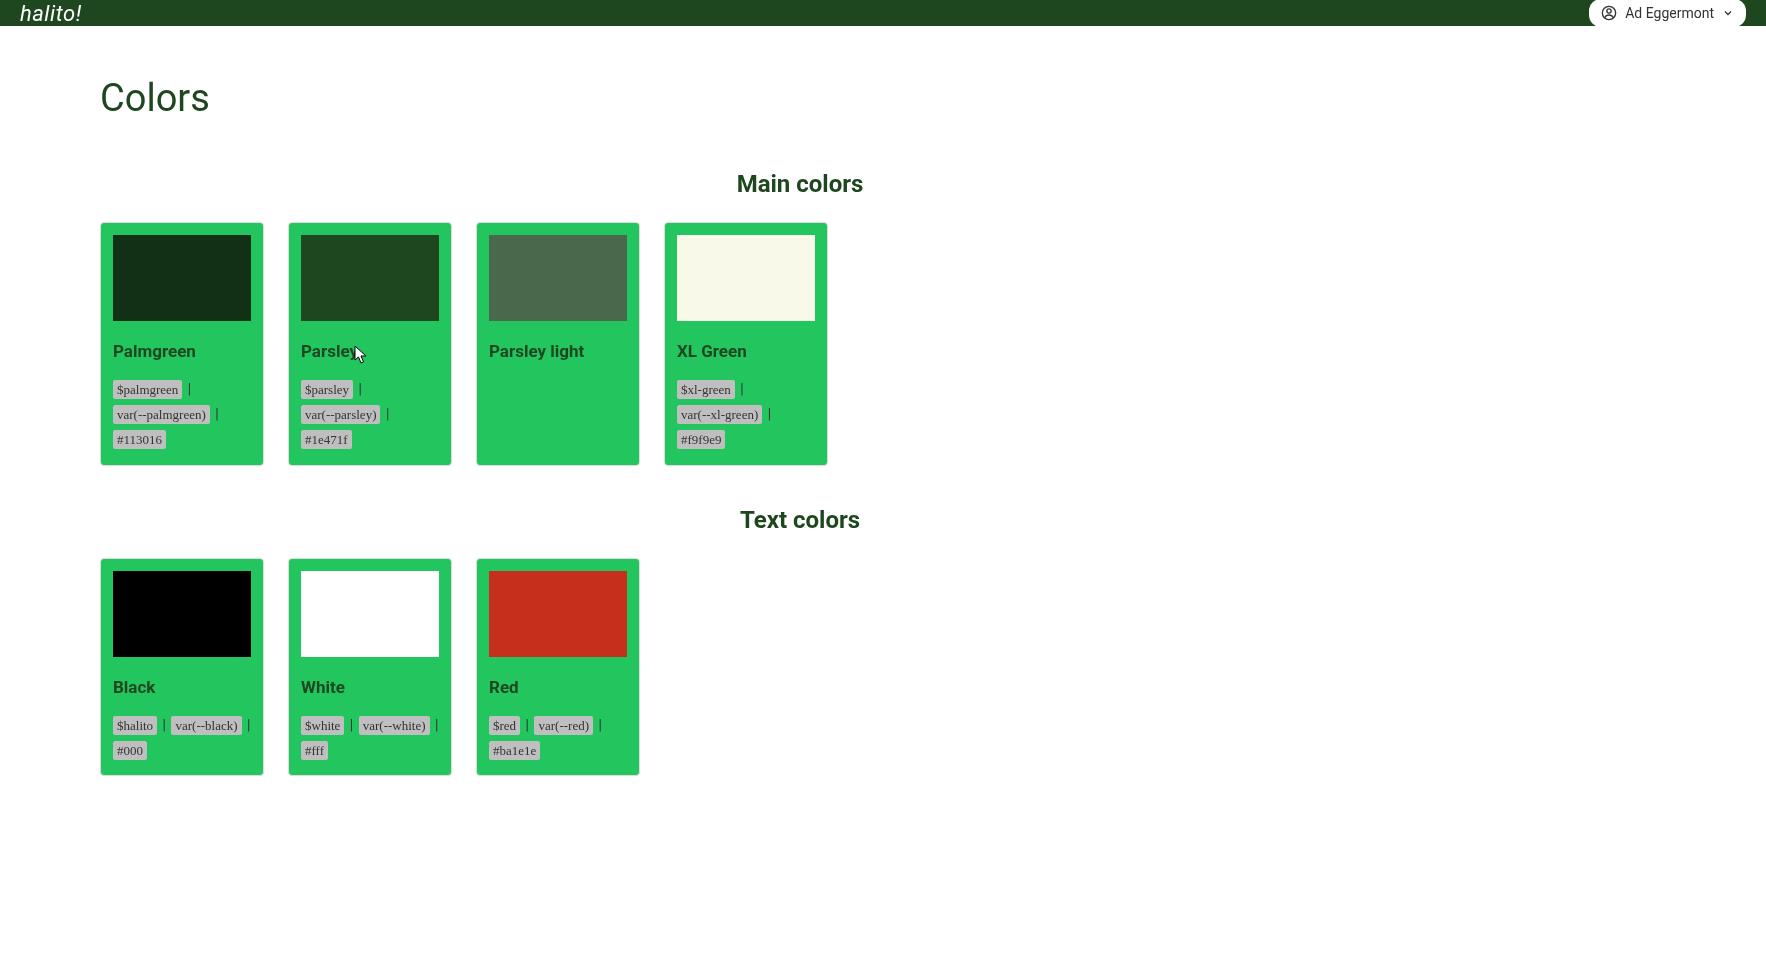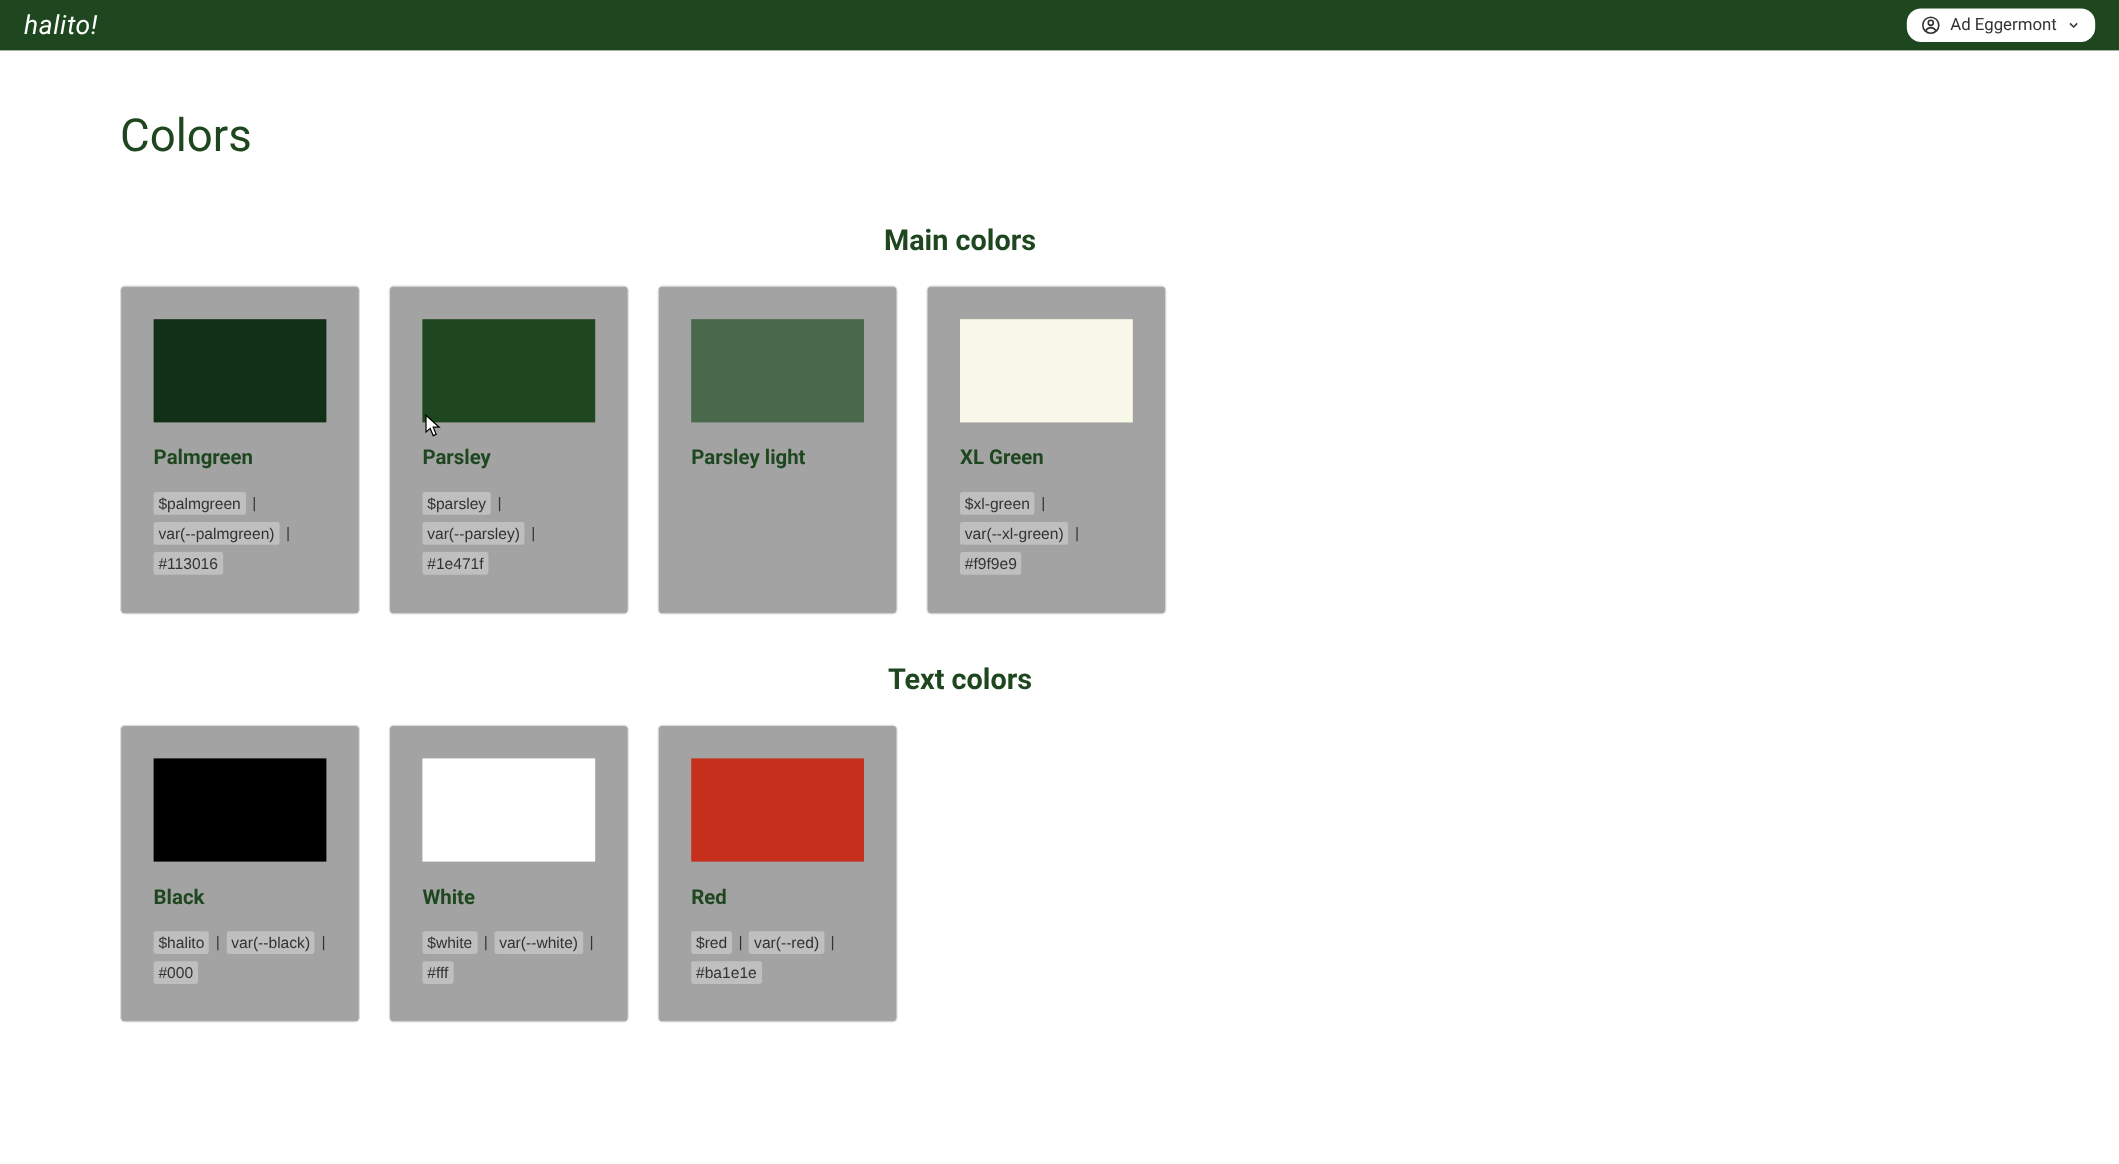--- a/index.html
+++ b/index.html
@@ -3,21 +3,21 @@
   <meta charset="utf-8">
   <style>
     * { box-sizing: border-box; margin: 0; padding: 0; }
     body {
       font-family: -apple-system, BlinkMacSystemFont, "Segoe UI", Roboto, Helvetica, Arial, sans-serif;
       background: #ffffff;
       color: #333;
     }
     .header {
       background: #1e471f;
-      height: 42px;
+      height: 26px;
       display: flex;
       align-items: center;
       justify-content: space-between;
       padding: 0 20px;
     }
     .logo {
       color: #ffffff;
       font-size: 22px;
       font-weight: 400;
       font-style: italic;
@@ -56,45 +56,45 @@
       margin-top: 16px;
       text-align: center;
     }
     .grid {
       display: flex;
       flex-wrap: wrap;
       gap: 24px;
       margin-bottom: 40px;
     }
     .card {
-      width: 200px;
+      width: 164px;
       border: 1px solid #dcdcdc;
       border-radius: 4px;
-      padding: 27px;
-      background: #a3a3a3;
+      padding: 12px;
+      background: #22c55e;
     }
     .swatch {
       width: 100%;
       height: 86px;
       margin-bottom: 20px;
     }
     .color-name {
       font-size: 17px;
       font-weight: 700;
       color: #1e471f;
       margin-bottom: 16px;
     }
     .codes {
       font-size: 14px;
       line-height: 1.8;
       color: #333;
       word-break: break-word;
     }
     .codes code {
-      font-family: Liberation Sans, sans-serif;
+      font-family: Liberation Serif, serif;
       background: #bfbfbf;
       padding: 2px 4px;
       border-radius: 2px;
       font-size: 13px;
       white-space: nowrap;
     }
     .sep { padding: 0 2px; }
     .cursor {
       position: absolute;
       pointer-events: none;

